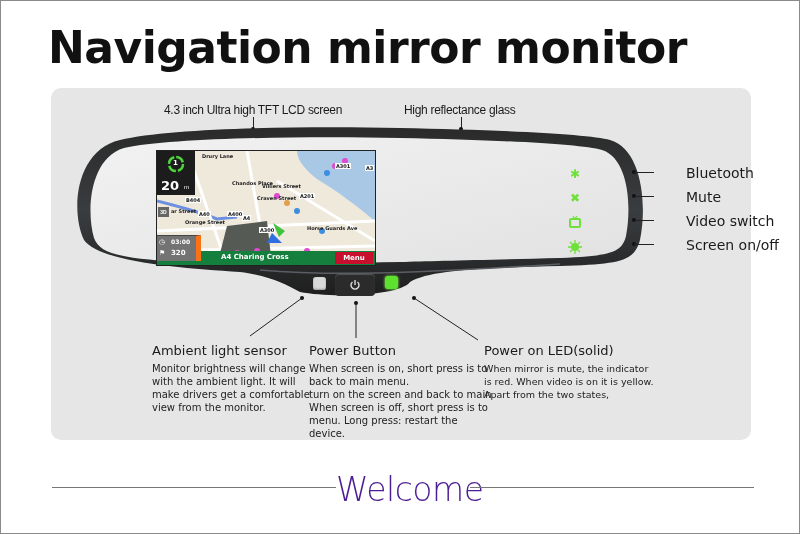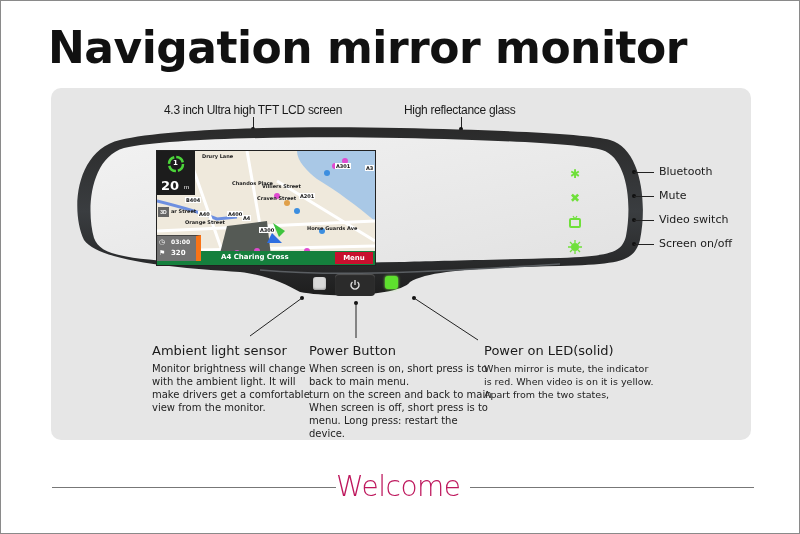--- a/index.html
+++ b/index.html
@@ -18,21 +18,21 @@
   }
   .panel {
     position: absolute; left: 51px; top: 88px; width: 700px; height: 352px;
     background: #e6e6e6; border-radius: 10px;
   }
   .label {
     position: absolute; font-family: "Liberation Sans", sans-serif; color: #1a1a1a;
     white-space: nowrap;
   }
   .top-label { font-size: 12px; letter-spacing: -0.3px; }
-  .side-label { font-size: 11px; font-family: "DejaVu Sans", sans-serif; }
+  .side-label { font-size: 14px; font-family: "DejaVu Sans", sans-serif; margin-left: 27px; }
   .dot-line { position: absolute; background: #222; }
   .dot { position: absolute; width: 4px; height: 4px; border-radius: 50%; background: #111; }
 
   
   .mirror { position: absolute; left: 0; top: 0; width: 800px; height: 534px; pointer-events: none; }
 
   
   .screen {
     position: absolute; left: 156px; top: 150px; width: 218px; height: 114px;
     background: #efe9dc; overflow: hidden; border: 1px solid #222;
@@ -73,21 +73,21 @@
   .power-btn { position: absolute; left: 335px; top: 274px; width: 40px; height: 22px; background: #2b2b2b; border-radius: 4px; box-shadow: inset 0 1px 1px #555; }
   .power-icon { position:absolute; left: 14px; top: 5px; width: 12px; height: 12px; }
   .led { position: absolute; left: 385px; top: 276px; width: 13px; height: 13px; background: #5ee02e; border-radius: 3px; box-shadow: 0 0 3px #8cff52; }
 
   
   .feat-title { position: absolute; font-size: 13px; font-family: "DejaVu Sans", sans-serif; white-space: nowrap; color:#1a1a1a; }
   .feat-desc { position: absolute; font-size: 10px; line-height: 13px; font-family: "DejaVu Sans", sans-serif; color: #222; }
 
   
   .welcome-line { position: absolute; top: 487px; height: 1px; background: #777; }
-  .welcome { position: absolute; left: 336px; top: 470px; font-size: 28px; font-family: "DejaVu Sans", sans-serif; color: #be185d; font-weight: 300; letter-spacing: -0.5px; }
+  .welcome { position: absolute; left: 336px; top: 470px; font-size: 33px; font-family: "DejaVu Sans", sans-serif; color: #4c1d95; font-weight: 300; letter-spacing: -0.5px; }
 </style>
 </head>
 <body>
 
 <div class="frame"></div>
 
 <div class="title">Navigation mirror monitor</div>
 
 <div class="panel"></div>
 

